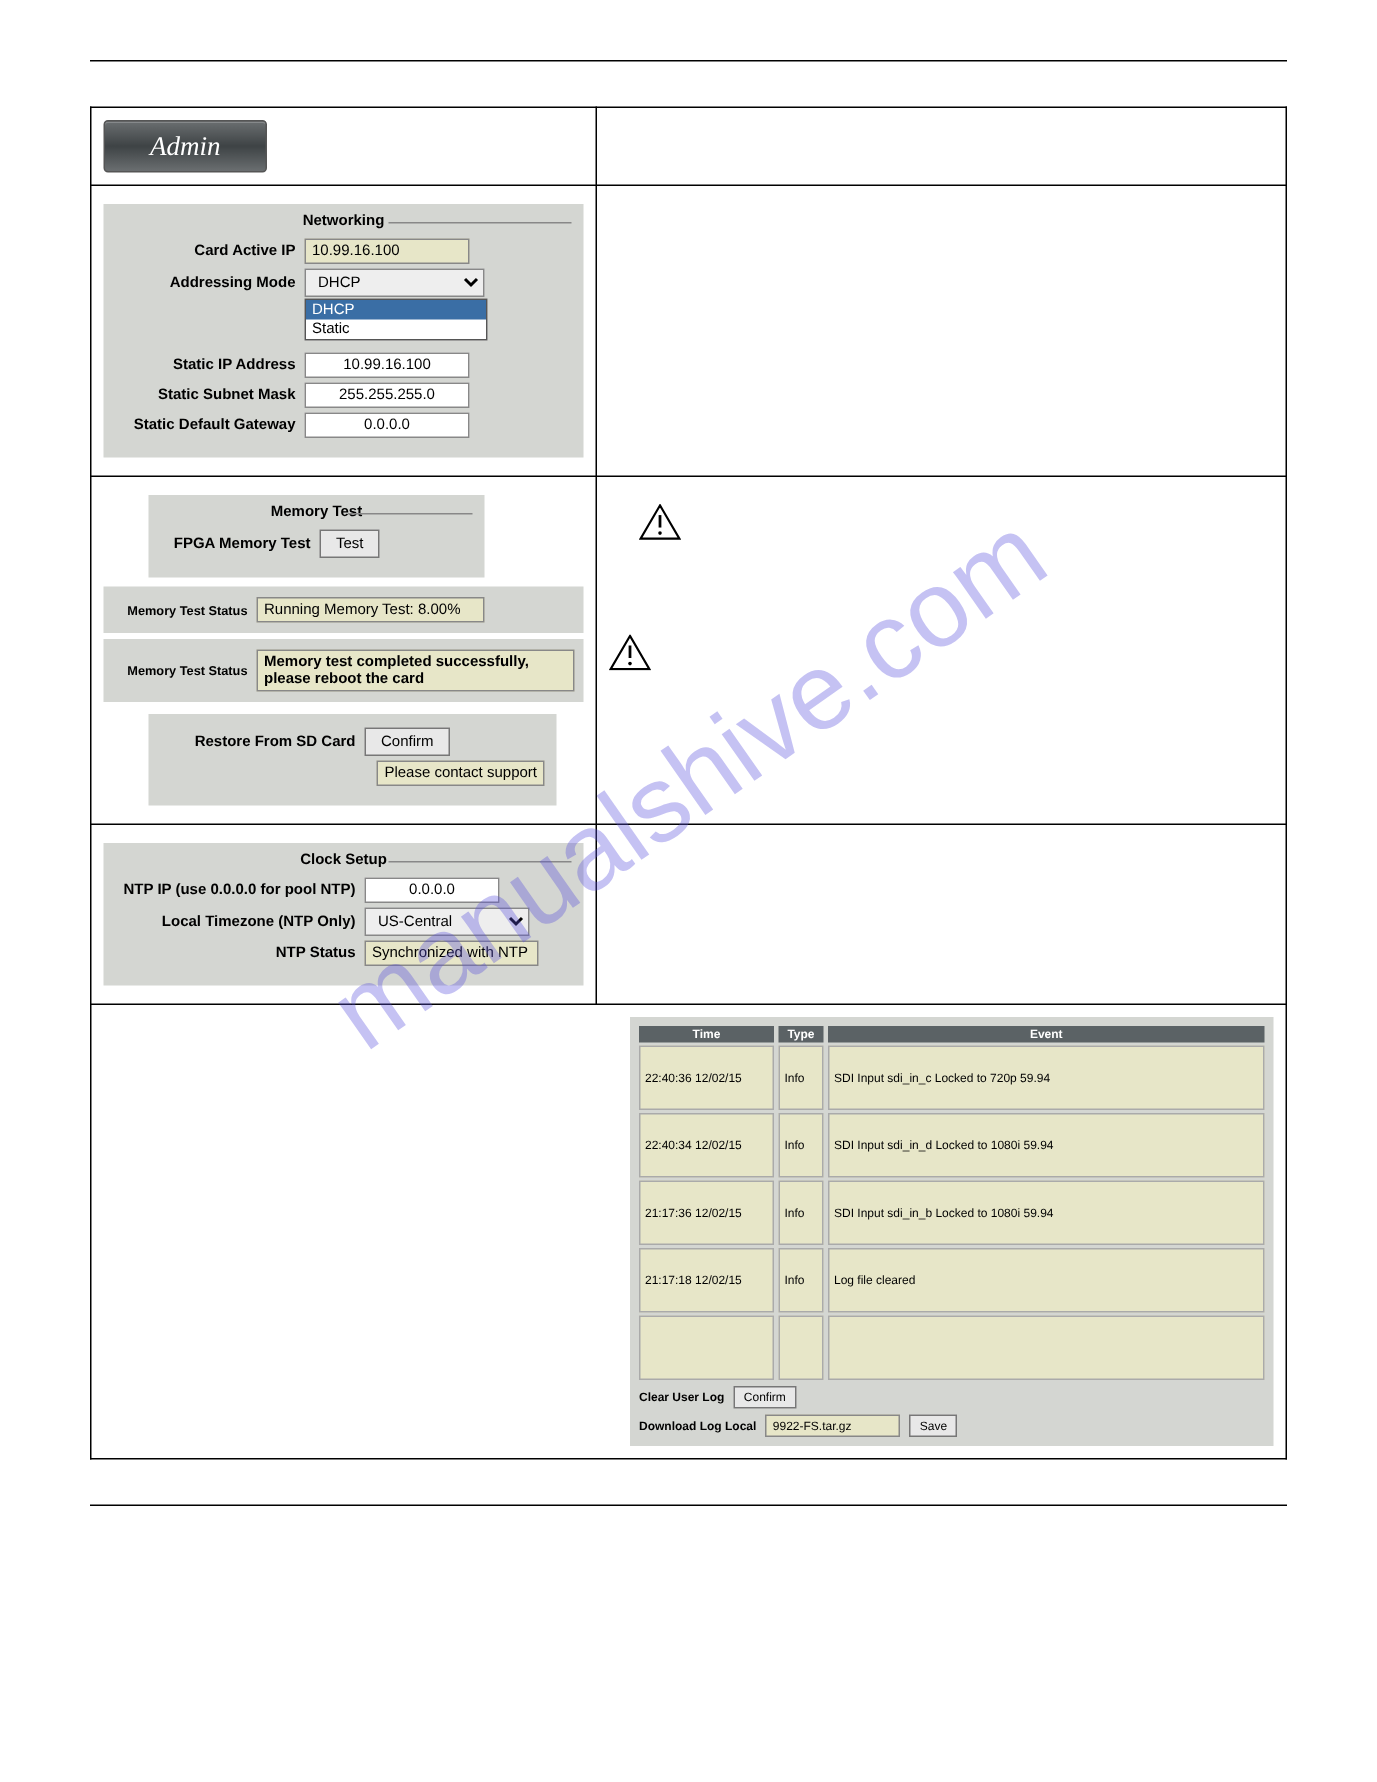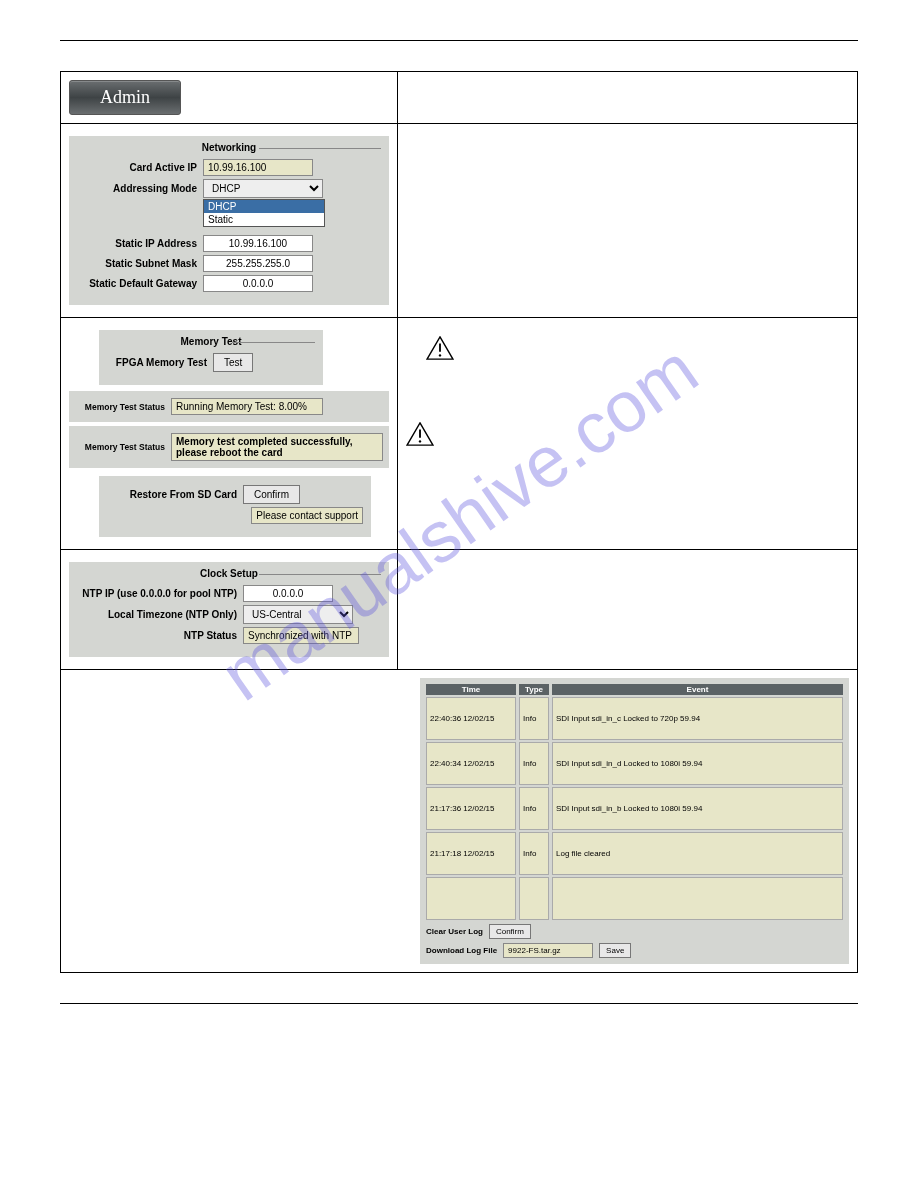--- a/index.html
+++ b/index.html
@@ -37,20 +37,21 @@
     vertical-align: top;
     padding: 8px;
   }
   td.left-col { width: 40%; }
   td.right-col { width: 60%; }
   .tab-banner {
     display: inline-block;
     background: linear-gradient(#6a6e70, #3e4345, #6a6e70);
     color: #fff;
     font-family: Georgia, serif;
+    font-style: italic;
     font-size: 18px;
     padding: 6px 30px;
     border: 1px solid #555;
     border-radius: 3px;
     box-shadow: inset 0 1px 0 rgba(255,255,255,0.2);
   }
   .panel {
     background: #d4d6d2;
     padding: 6px 8px 10px 8px;
     margin: 4px 0;
@@ -342,21 +343,21 @@
           <div class="col-time">&nbsp;</div>
           <div class="col-type">&nbsp;</div>
           <div class="col-event">&nbsp;</div>
         </div>
 
         <div class="log-ctrl-row">
           <span class="lbl">Clear User Log</span>
           <button class="small-btn" style="font-size:8px;padding:2px 6px">Confirm</button>
         </div>
         <div class="log-ctrl-row">
-          <span class="lbl">Download Log File</span>
+          <span class="lbl">Download Log Local</span>
           <span class="ro-field" style="font-size:8px">9922-FS.tar.gz</span>
           <button class="small-btn" style="font-size:8px;padding:2px 6px">Save</button>
         </div>
 
       </div>
     </div>
   </td>
 </tr>
 
 </tbody>

